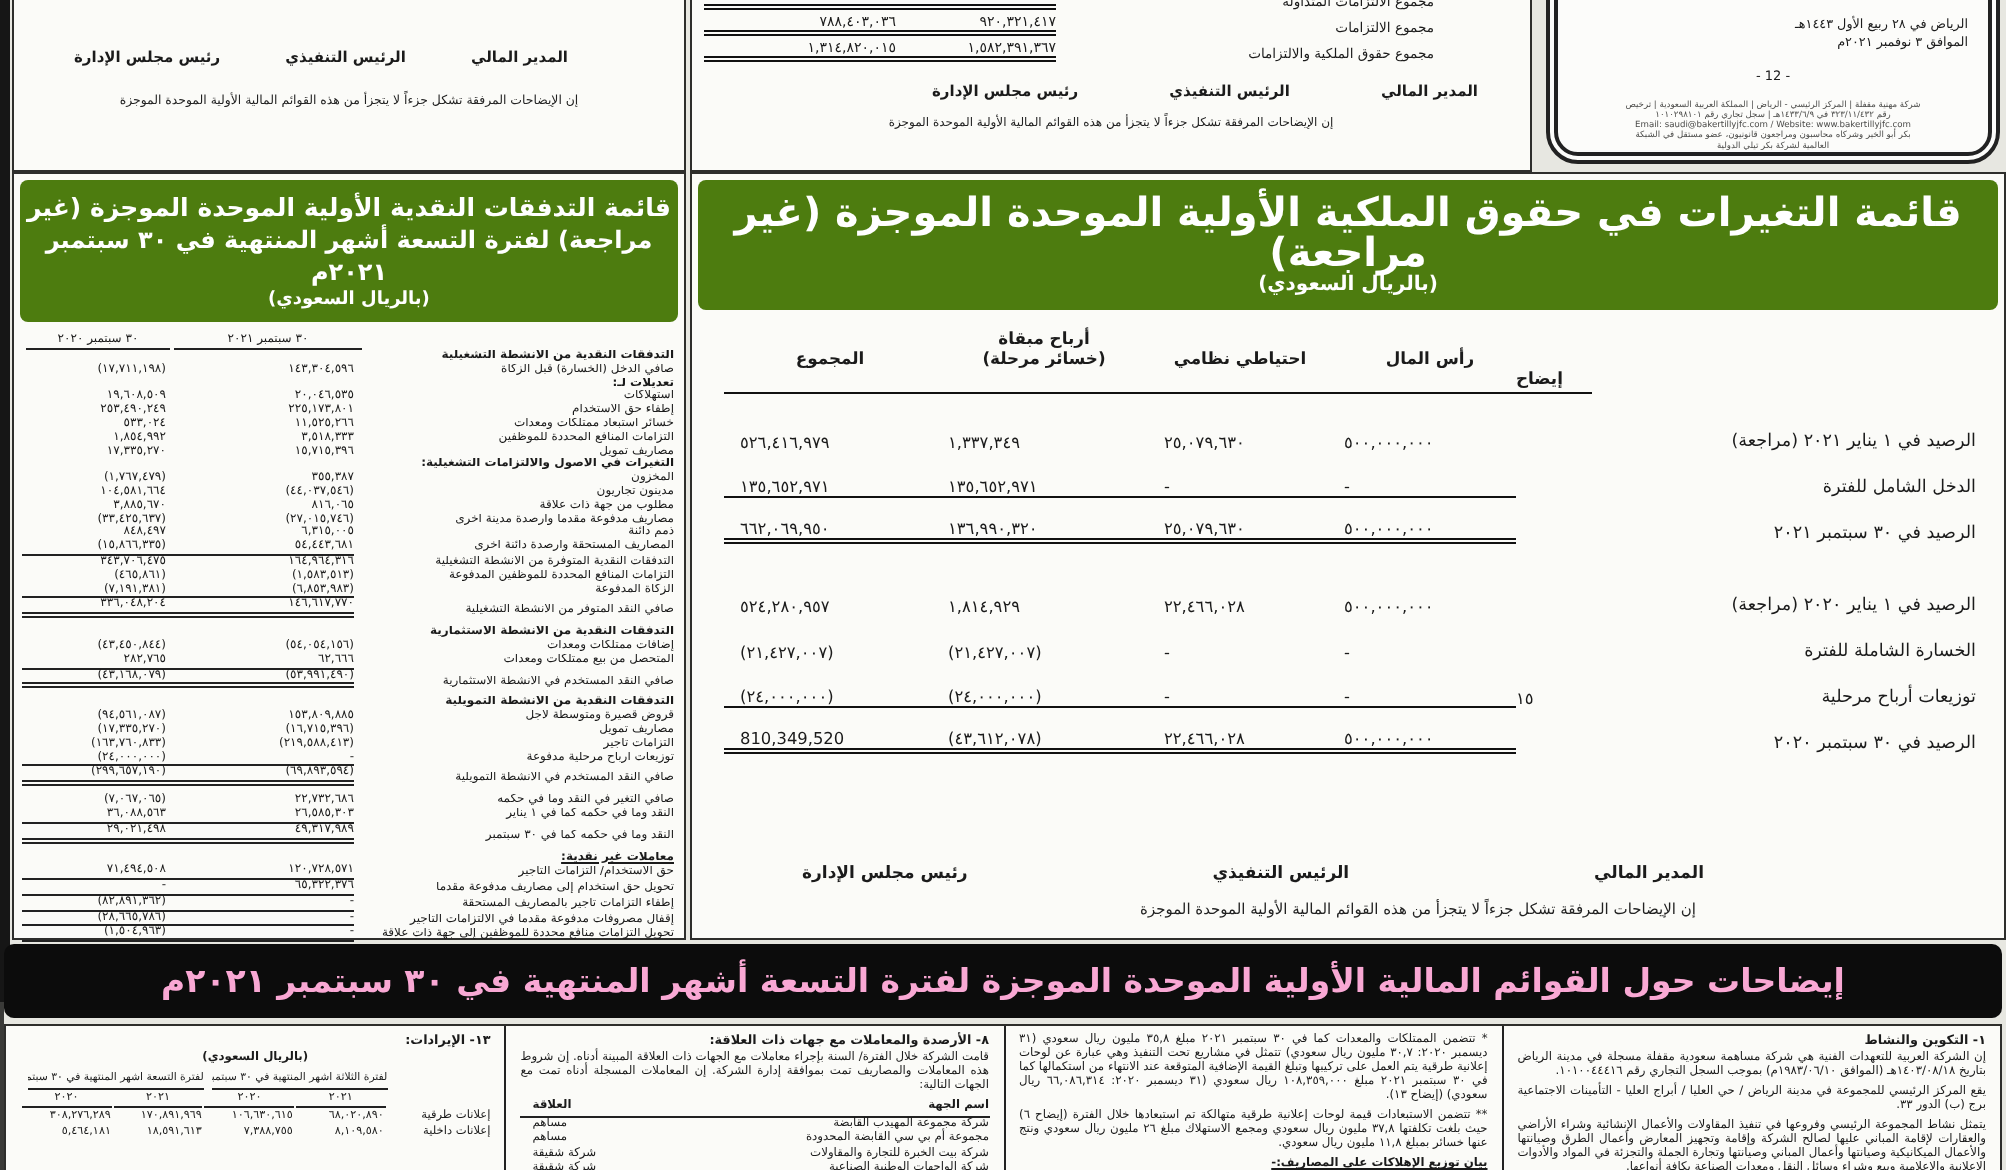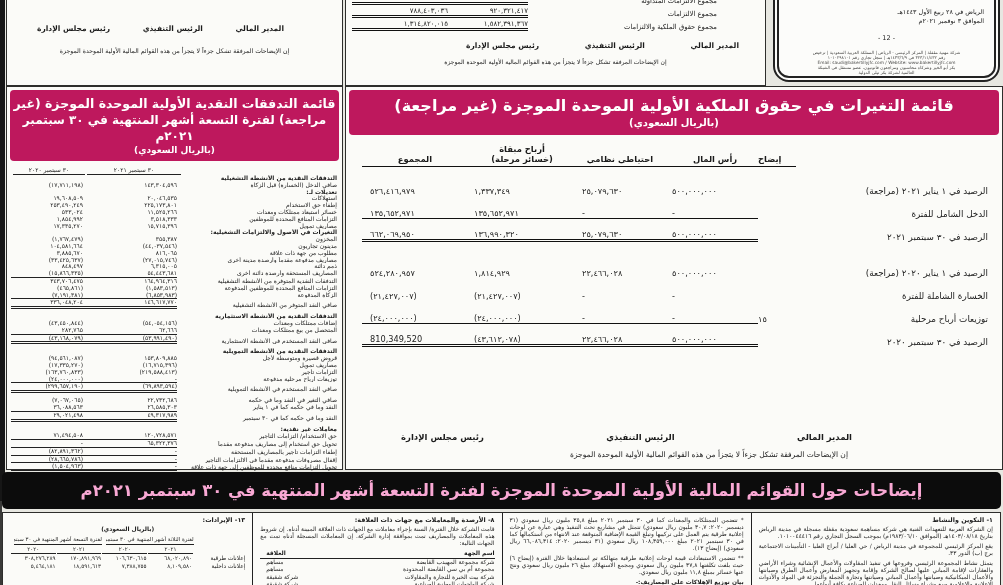--- a/index.html
+++ b/index.html
@@ -33,21 +33,21 @@
   .lh{position:absolute;left:770px;top:0;width:233px;height:86px}
   .lh-box{position:absolute;left:3px;right:3px;top:-48px;height:130px;background:#fcfcfa;
           border:6px double #222;border-radius:16px;overflow:hidden}
   .lh-dates{position:absolute;top:50px;right:10px;font-size:6.4px;text-align:right;line-height:9px}
   .lh-page{position:absolute;top:76px;left:0;right:0;text-align:center;font-size:6.5px}
   .lh-small{position:absolute;top:92px;left:4px;right:4px;text-align:center;font-size:6px;
             line-height:7px;color:#4c4c4a;transform:scale(.72);transform-origin:50% 0}
   .lh-small .en{direction:ltr}
 
   
-  .banner{background:#be185d;color:#fff;text-align:center;border-radius:4px;margin:3px;
+  .banner{background:#4d7c0f;color:#fff;text-align:center;border-radius:4px;margin:3px;
           padding:6px 2px 5px}
   .banner div{font-weight:700}
 
   
   .ml{left:6px;top:86px;width:337px;height:384px;display:flex;flex-direction:column}
   .ml .b1{font-size:12.5px;line-height:16px}
   .ml .b2{font-size:12px;line-height:16px}
   .ml .b3{font-size:9px;line-height:12px}
   .cf{padding:2px 5px 0 4px}
   .cfhead{display:flex}
@@ -63,35 +63,35 @@
   .cfrow.sec .cfl{font-weight:700}
   .cfrow.ul .cfl{text-decoration:underline}
   .cfv.t{border-top:.8px solid #222}
   .cfv.td{border-top:.8px solid #222;border-bottom:3px double #222}
   .cfv.ub{border-bottom:.8px solid #222}
   .ml .sigrow{padding:6px 52px 0 28px;font-size:7px}
   .ml .fnote{margin-top:5px;font-size:5.9px}
 
   
   .mr{left:345px;top:86px;width:658px;height:384px;display:flex;flex-direction:column}
-  .mr .b1{font-size:16px;line-height:20px}
+  .mr .b1{font-size:20px;line-height:20px}
   .mr .b2{font-size:13px;line-height:19px}
   .mr .b3{font-size:10px;line-height:14px}
   .eq{padding:6px 14px 0 16px}
   .eqrow{display:flex;align-items:flex-end}
   .eql{flex:1;font-size:8.8px;white-space:nowrap}
   .eqn{width:38px;font-size:8.2px;text-align:left}
   .eqc{font-size:8.2px;direction:ltr;text-align:left}
   .c-cap{width:100px;padding-left:14px}
   .c-res{width:88px;padding-left:12px}
   .c-ret{width:110px;padding-left:14px}
   .c-tot{width:98px;padding-left:8px}
   .eqhead{align-items:flex-end;margin-bottom:6px}
   .eqhead .hc{font-weight:700;font-size:8.4px;text-align:center;direction:rtl;
-              border-bottom:1px solid #111;padding-bottom:2px}
+              border-bottom:1px solid #111;padding-bottom:12px}
   .eqhead .eqn{border-bottom:1px solid #111;padding-bottom:2px;font-weight:700;font-size:8.4px}
   .eqrow.data{height:23px}
   .eqrow.gap{margin-top:13px}
   .eqrow.u .nc{border-bottom:1px solid #111}
   .eqrow.d .nc{border-bottom:3px double #111}
   .mr .sigrow{margin-top:auto;padding:0 150px 0 55px;font-size:8.5px}
   .mr .fnote{font-size:7.5px;margin:8px 0 10px;padding-left:70px}
 
   
   .nb{position:absolute;left:2px;top:472px;width:999px;height:37px;background:#0c0c0c;

